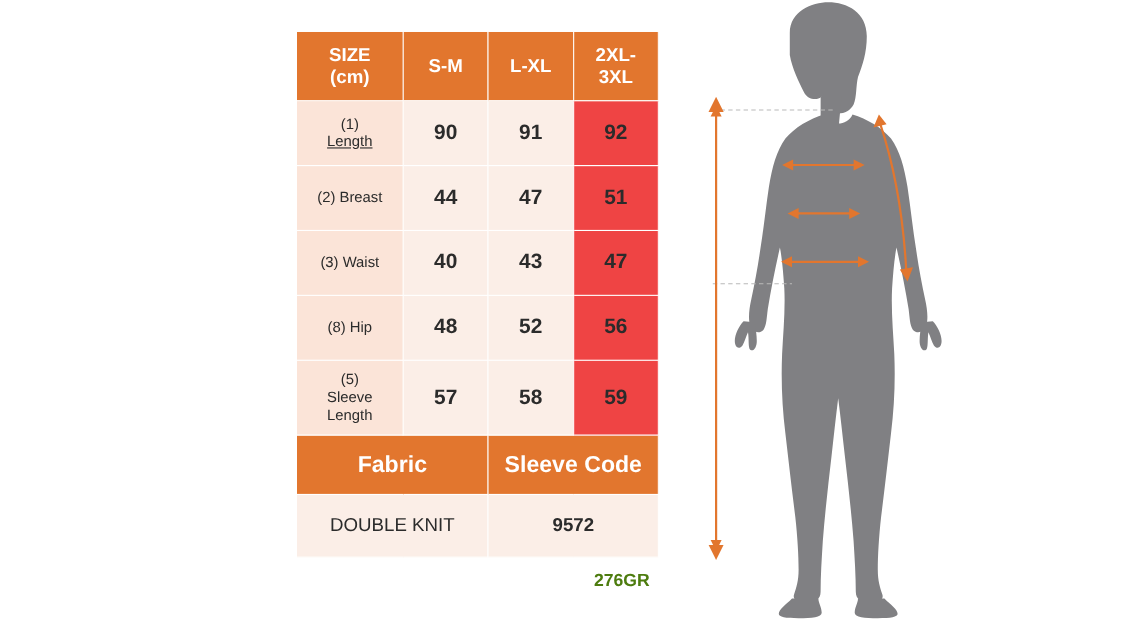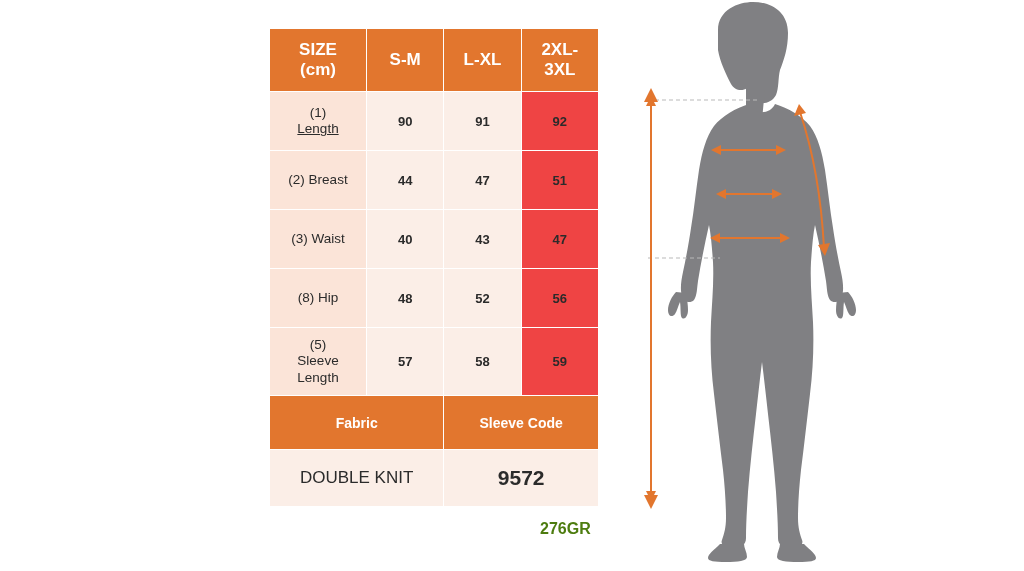--- a/index.html
+++ b/index.html
@@ -42,43 +42,43 @@
   .lbl {
     background: #fbe4d8;
     color: #2b2b2b;
     font-size: 13.5px;
     width: 96px;
     line-height: 1.2;
   }
   .val {
     background: #fbeee7;
     color: #2b2b2b;
-    font-size: 13px;
+    font-size: 19px;
     font-weight: bold;
   }
   .val.alt { background: #ef4444; }
   tr.datarow { height: 59px; }
   .underline-part { text-decoration: underline; }
 
   .band {
     background: #e2762e;
     color: #ffffff;
     font-weight: bold;
-    font-size: 14px;
+    font-size: 21px;
     height: 53px;
   }
   .fabric-cell {
     background: #fbeee7;
     font-size: 17px;
     height: 56px;
     color: #2b2b2b;
   }
   .model-cell {
     background: #fbeee7;
-    font-size: 21px;
+    font-size: 17px;
     height: 56px;
     font-weight: bold;
     color: #2b2b2b;
   }
 
   #weight-note {
     position: absolute;
     left: 540px;
     top: 520px;
     font-size: 16px;

